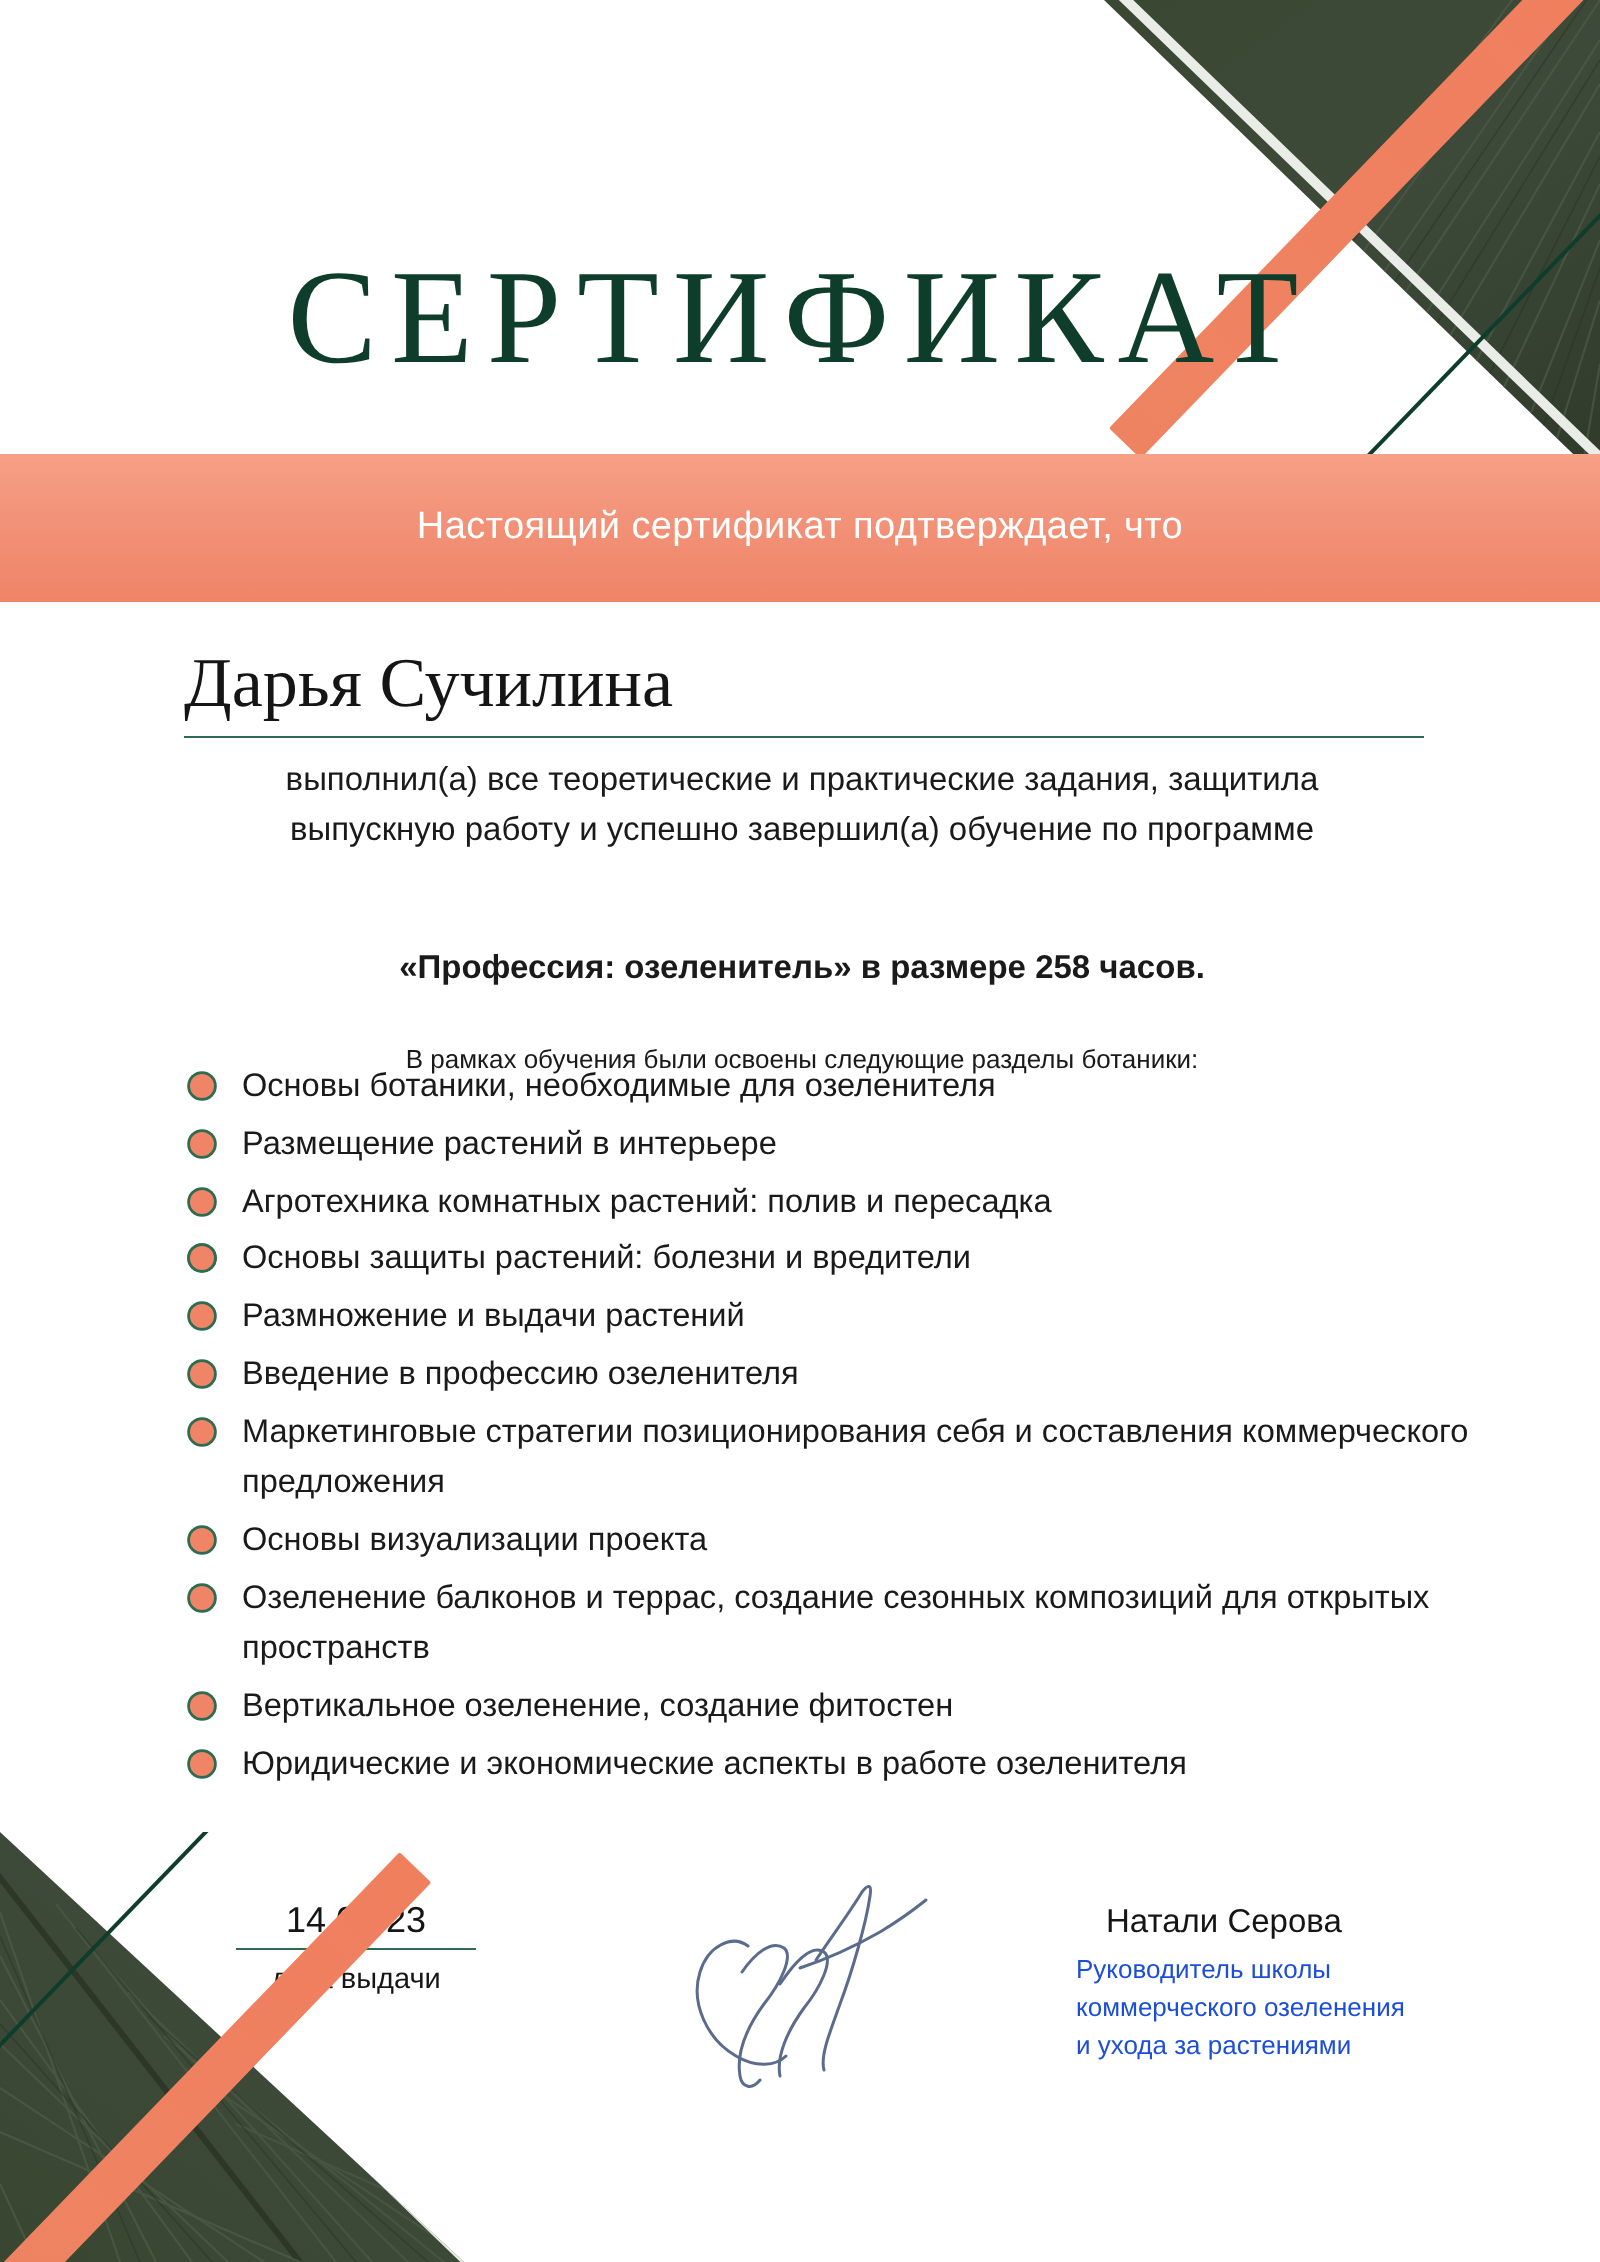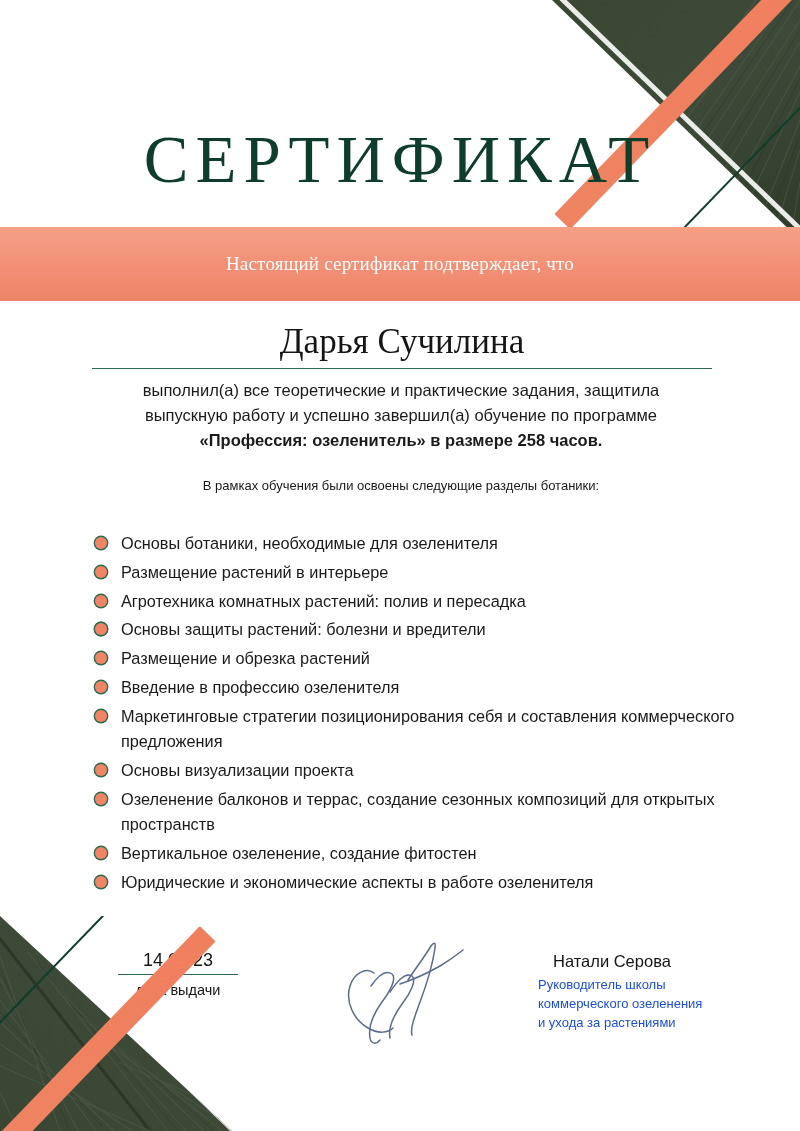--- a/index.html
+++ b/index.html
@@ -121,30 +121,29 @@
     height: 74px;
     background: linear-gradient(180deg, #f6a086 0%, #f29379 42%, #ef8467 100%);
     display: flex;
     align-items: center;
     justify-content: center;
   }
   .banner-text {
     color: #ffffff;
     font-size: 19px;
     letter-spacing: 0.2px;
-    font-family: Liberation Serif, serif;
   }
 
   
   .recipient {
     position: absolute;
     top: 322px;
     left: 92px;
     width: 620px;
-    text-align: center;
+    text-align: left;
     font-family: "Liberation Serif", serif;
     font-size: 35px;
     color: #151515;
     line-height: 1.15;
     padding-bottom: 6px;
     border-bottom: 1.5px solid #2f6b4f;
   }
 
   
   .body-block {
@@ -155,20 +154,21 @@
   }
   .para {
     font-size: 16.5px;
     line-height: 25px;
     color: #1a1a1a;
     text-align: center;
     margin: 0;
   }
   .para.bold {
     font-weight: bold;
+    margin-top: 44px;
   }
   .para-spacer {
     height: 20px;
   }
   .intro-line {
     font-size: 13px;
     line-height: 25px;
     color: #1a1a1a;
     text-align: center;
     margin: 0;
@@ -345,21 +345,21 @@
     </li>
     <li class="topic-item">
       <span class="topic-bullet"></span>
     </li>
     <li class="topic-item">
       <span class="topic-bullet"></span>
       <span>Основы защиты растений: болезни и вредители</span>
     </li>
     <li class="topic-item">
       <span class="topic-bullet"></span>
-      <span>Размещение и обрезка растений</span>
+      <span>Размножение и выдачи растений</span>
     </li>
     <li class="topic-item">
       <span class="topic-bullet"></span>
       <span>Введение в профессию озеленителя</span>
     </li>
     <li class="topic-item">
       <span class="topic-bullet"></span>
       <span>Маркетинговые стратегии позиционирования себя и составления коммерческого предложения</span>
     </li>
     <li class="topic-item">

